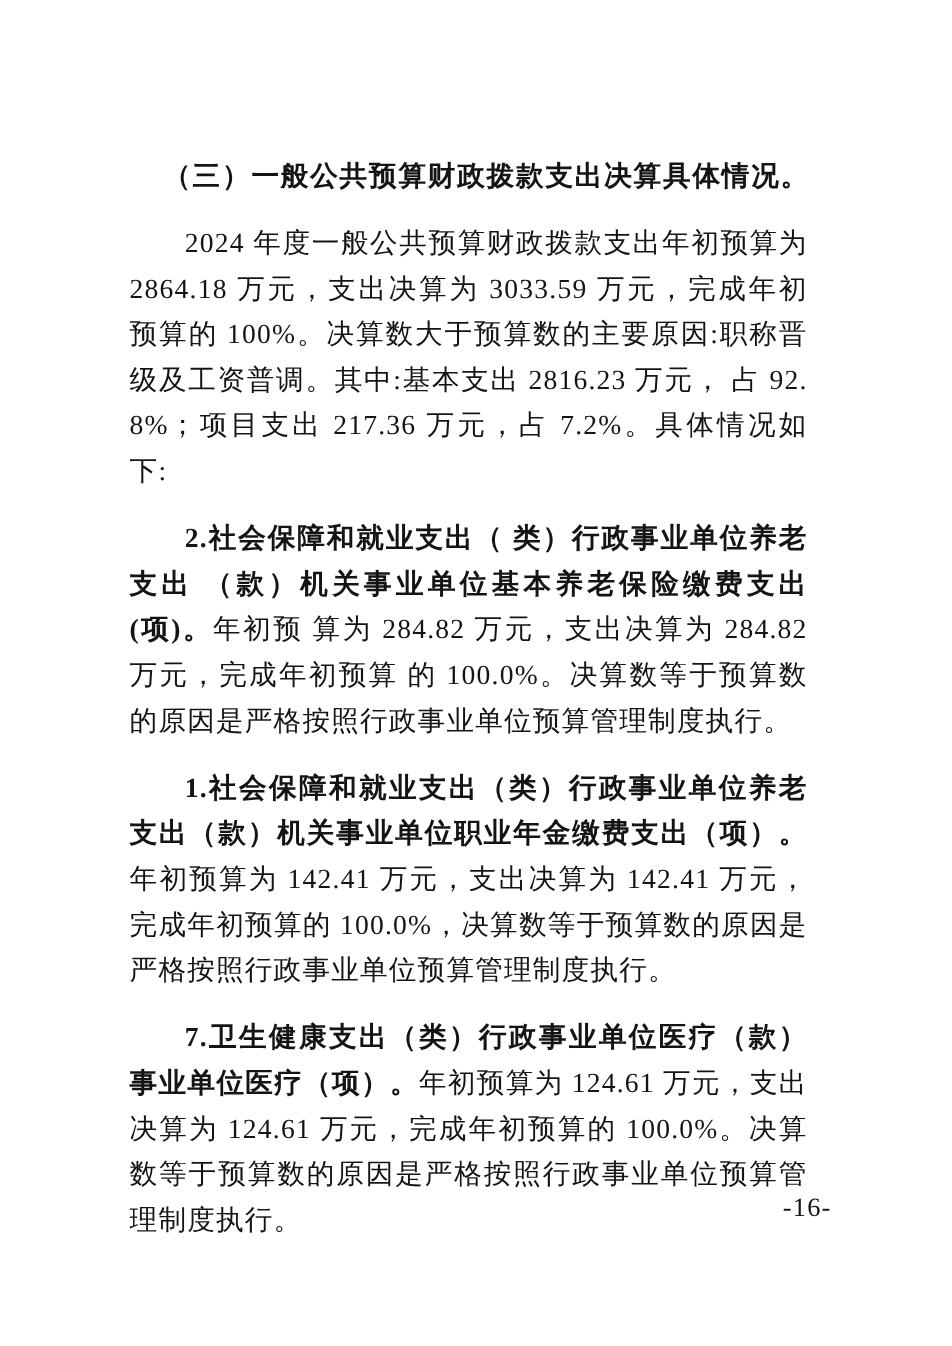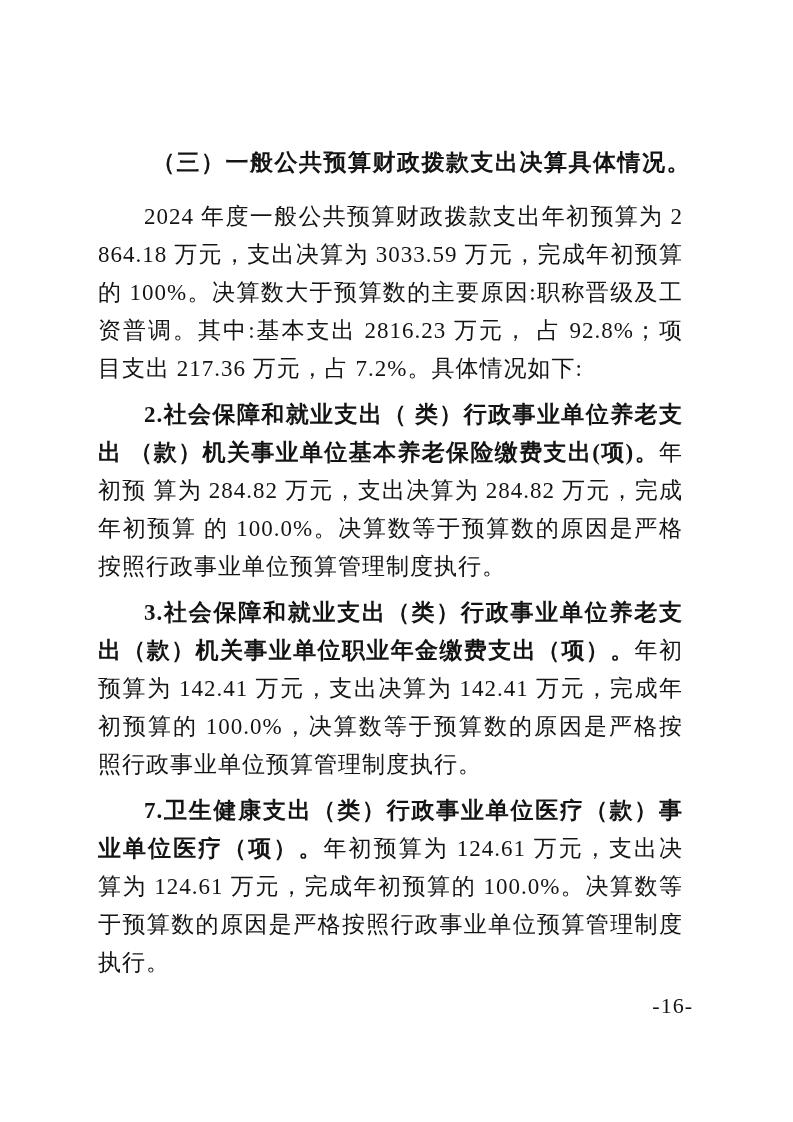--- a/index.html
+++ b/index.html
@@ -16,30 +16,30 @@
     font-family: "Liberation Serif", "DejaVu Serif", serif;
     overflow: hidden;
   }
   .content {
     position: absolute;
     left: 90px;
     top: 128px;
     width: 601px;
   }
   .heading {
-    margin: 16px;
+    margin: 0;
     font-size: 23px;
     line-height: 38px;
     font-weight: 700;
     text-indent: 2em;
     letter-spacing: 1.5px;
     white-space: nowrap;
   }
   .content p.para {
-    margin: 8px;
+    margin: 18px;
     font-size: 23px;
     line-height: 38px;
     text-align: justify;
     text-justify: inter-ideograph;
     text-indent: 2em;
     letter-spacing: 1px;
     word-break: break-all;
   }
   .run { font-weight: 400; }
   .run.bold { font-weight: 700; }
@@ -54,18 +54,18 @@
 </style>
 </head>
 <body>
 
 <div class="page">
   <div class="content">
     <h2 class="heading">（三）一般公共预算财政拨款支出决算具体情况。</h2>
     <div id="paragraphs">
         <p class="para"><span class="run">2024 年度一般公共预算财政拨款支出年初预算为 2864.18 万元，支出决算为 3033.59 万元，完成年初预算的 100%。决算数大于预算数的主要原因:职称晋级及工资普调。其中:基本支出 2816.23 万元， 占 92.8%；项目支出 217.36 万元，占 7.2%。具体情况如下:</span></p>
         <p class="para"><span class="run bold">2.社会保障和就业支出（ 类）行政事业单位养老支出 （款）机关事业单位基本养老保险缴费支出(项)。</span><span class="run">年初预 算为 284.82 万元，支出决算为 284.82 万元，完成年初预算 的 100.0%。决算数等于预算数的原因是严格按照行政事业单位预算管理制度执行。</span></p>
-        <p class="para"><span class="run bold">3.社会保障和就业支出（类）行政事业单位养老支出（款）机关事业单位职业年金缴费支出（项）。</span><span class="run">年初预算为 142.41 万元，支出决算为 142.41 万元，完成年初预算的 100.0%，决算数等于预算数的原因是严格按照行政事业单位预算管理制度执行。</span></p>
+        <p class="para"><span class="run bold">1.社会保障和就业支出（类）行政事业单位养老支出（款）机关事业单位职业年金缴费支出（项）。</span><span class="run">年初预算为 142.41 万元，支出决算为 142.41 万元，完成年初预算的 100.0%，决算数等于预算数的原因是严格按照行政事业单位预算管理制度执行。</span></p>
         <p class="para"><span class="run bold">7.卫生健康支出（类）行政事业单位医疗（款）事业单位医疗（项）。</span><span class="run">年初预算为 124.61 万元，支出决算为 124.61 万元，完成年初预算的 100.0%。决算数等于预算数的原因是严格按照行政事业单位预算管理制度执行。</span></p>
       </div>
   </div>
   <div class="page-number">-16-</div>
 </div>
 
 </body></html>

